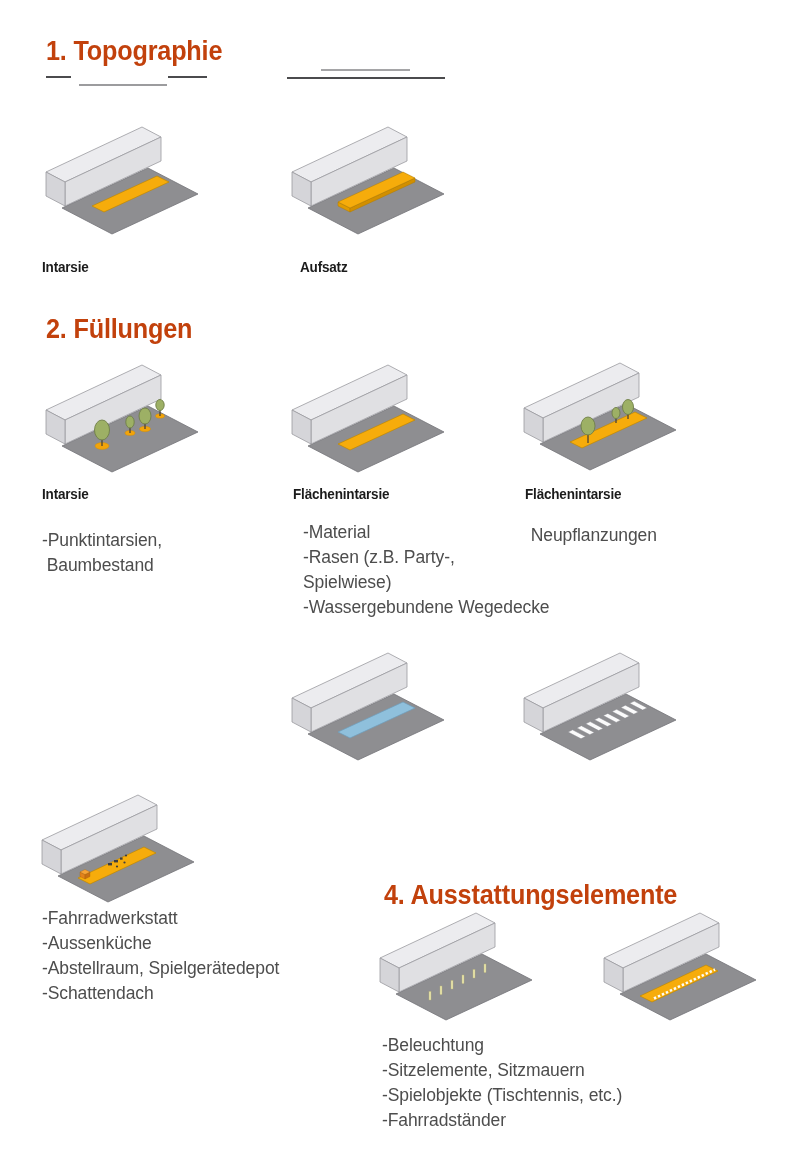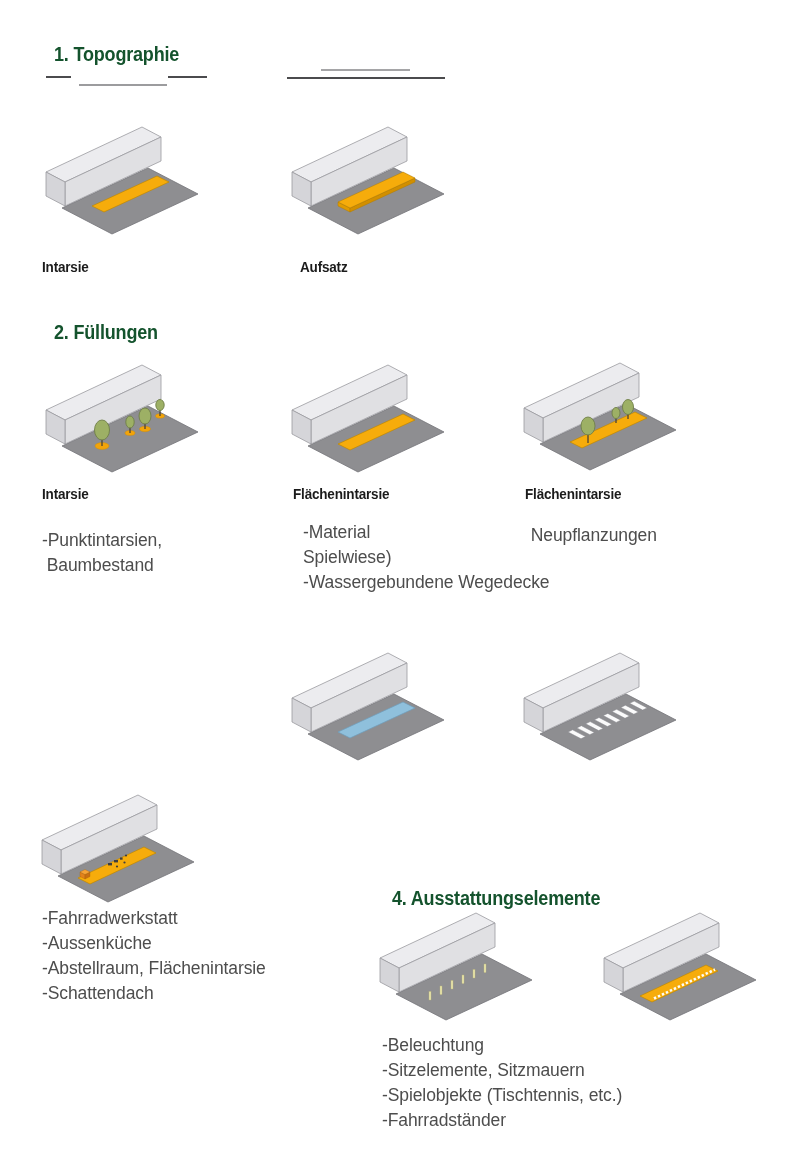--- a/index.html
+++ b/index.html
@@ -1,19 +1,19 @@
 <!DOCTYPE html>
 <html><head>
 <meta charset="utf-8">
 <style>
   html,body{margin:0;padding:0;background:#fff;}
   .page{position:relative;width:800px;height:1169px;background:#ffffff;overflow:hidden;
         font-family:"Liberation Sans",sans-serif;}
   .abs{position:absolute;}
-  .head{margin:12px;font-size:20px;font-weight:bold;color:#14532d;line-height:1.05;white-space:nowrap;}
+  .head{margin:4px;font-size:28px;font-weight:bold;color:#c2410c;line-height:1.05;white-space:nowrap;}
   .cond{display:inline-block;transform:scaleX(0.9);transform-origin:0 50%;letter-spacing:-0.2px;}
   .lbl{font-size:15px;font-weight:bold;color:#1b1b1b;line-height:1.05;white-space:nowrap;}
   .note{font-size:17.5px;color:#4d4d4d;line-height:25px;white-space:pre;letter-spacing:-0.1px;}
   .ln{position:absolute;}
   svg{display:block;}
   .plane{fill:#8E8E91;stroke:#737378;stroke-width:0.8;stroke-linejoin:round;}
   .btop{fill:#ECECEF;stroke:#9A9AA0;stroke-width:0.8;stroke-linejoin:round;}
   .bfront{fill:#E0E0E3;stroke:#9A9AA0;stroke-width:0.8;stroke-linejoin:round;}
   .bend{fill:#D5D5D9;stroke:#9A9AA0;stroke-width:0.8;stroke-linejoin:round;}
   .ystrip{fill:#F6AC0B;stroke:#C08800;stroke-width:0.7;stroke-linejoin:round;}
@@ -135,20 +135,21 @@
   <div class="lbl abs" style="left:525px;top:486px">
     <span class="cond">Flächenintarsie</span>
   </div>
 
   <div class="abs" style="left:42px;top:528px">
     <div class="note">-Punktintarsien,</div>
     <div class="note"> Baumbestand</div>
   </div>
   <div class="abs" style="left:303px;top:520px">
     <div class="note">-Material</div>
+    <div class="note">-Rasen (z.B. Party-,</div>
     <div class="note">Spielwiese)</div>
     <div class="note">-Wassergebundene Wegedecke</div>
   </div>
   <div class="abs" style="left:526px;top:523px">
     <div class="note"> Neupflanzungen</div>
   </div>
 
   <svg class="abs" style="left:284px;top:646px" width="170" height="118" viewBox="0 0 170 118">
     <use href="#isobase"></use>
     <use href="#stripC" class="bstrip"></use>
@@ -183,21 +184,21 @@
       <rect x="86" y="69.5" width="2.6" height="2.2"></rect>
       <circle cx="83" cy="78.5" r="1.1"></circle>
       <circle cx="90.5" cy="74.5" r="1.1"></circle>
       <circle cx="92" cy="67.5" r="1.1"></circle>
     </g>
   </svg>
 
   <div class="abs" style="left:42px;top:906px">
     <div class="note">-Fahrradwerkstatt</div>
     <div class="note">-Aussenküche</div>
-    <div class="note">-Abstellraum, Flächenintarsie</div>
+    <div class="note">-Abstellraum, Spielgerätedepot</div>
     <div class="note">-Schattendach</div>
   </div>
 
   <h2 class="head abs" style="left:380px;top:876px">
     <span class="cond">4. Ausstattungselemente</span>
   </h2>
 
   <svg class="abs" style="left:372px;top:906px" width="170" height="118" viewBox="0 0 170 118">
     <use href="#isobase"></use>
     <g>

